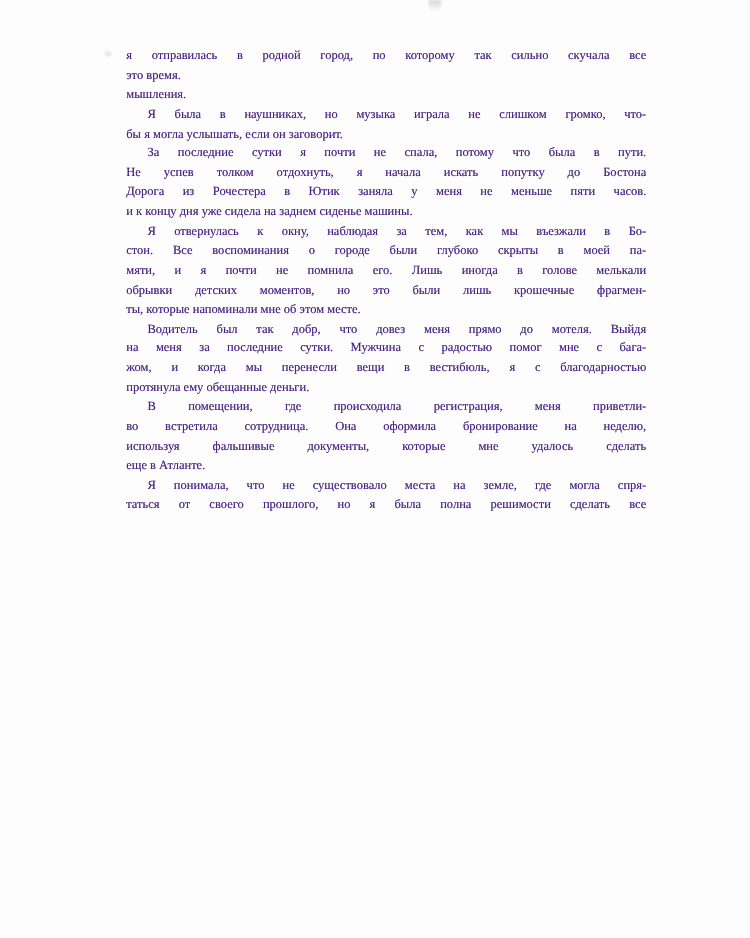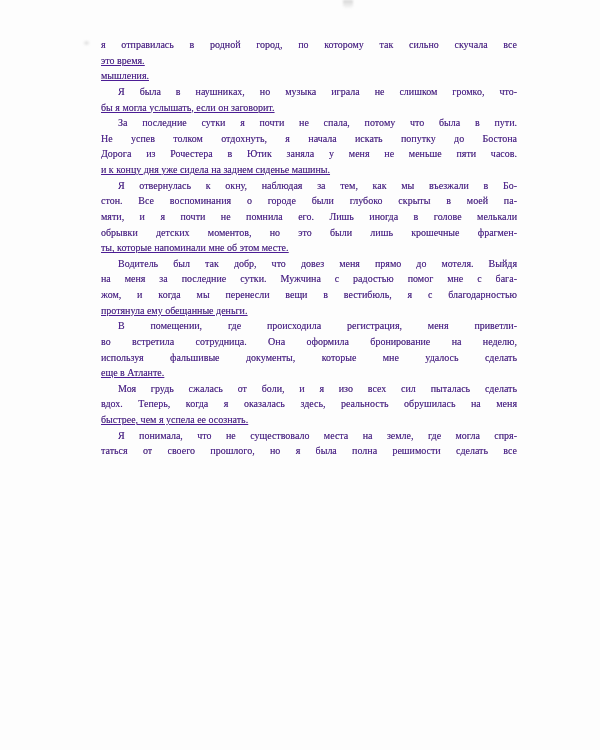--- a/index.html
+++ b/index.html
@@ -53,21 +53,20 @@
   .para {
     margin: 0;
     padding: 0;
   }
   .line {
     text-align: justify;
     text-align-last: justify;
   }
   .line.last {
     text-align-last: left;
-    text-decoration: underline;
   }
   .para.indent .line.first {
     text-indent: 17px;
   }
 </style>
 </head>
 <body>
 
 <main class="page">
   <div class="smudge-top"></div>
@@ -103,22 +102,17 @@
         <div class="line">жом, и когда мы перенесли вещи в вестибюль, я с благодарностью</div>
         <div class="line last">протянула ему обещанные деньги.</div>
       </div>
       <div class="para indent">
         <div class="line first">В помещении, где происходила регистрация, меня приветли-</div>
         <div class="line">во встретила сотрудница. Она оформила бронирование на неделю,</div>
         <div class="line">используя фальшивые документы, которые мне удалось сделать</div>
         <div class="line last">еще в Атланте.</div>
       </div>
       <div class="para indent">
-        <div class="line first">Моя грудь сжалась от боли, и я изо всех сил пыталась сделать</div>
-        <div class="line">вдох. Теперь, когда я оказалась здесь, реальность обрушилась на меня</div>
-        <div class="line last">быстрее, чем я успела ее осознать.</div>
-      </div>
-      <div class="para indent">
         <div class="line first">Я понимала, что не существовало места на земле, где могла спря-</div>
         <div class="line">таться от своего прошлого, но я была полна решимости сделать все</div>
       </div>
     </section>
 </main>
 
 </body></html>

